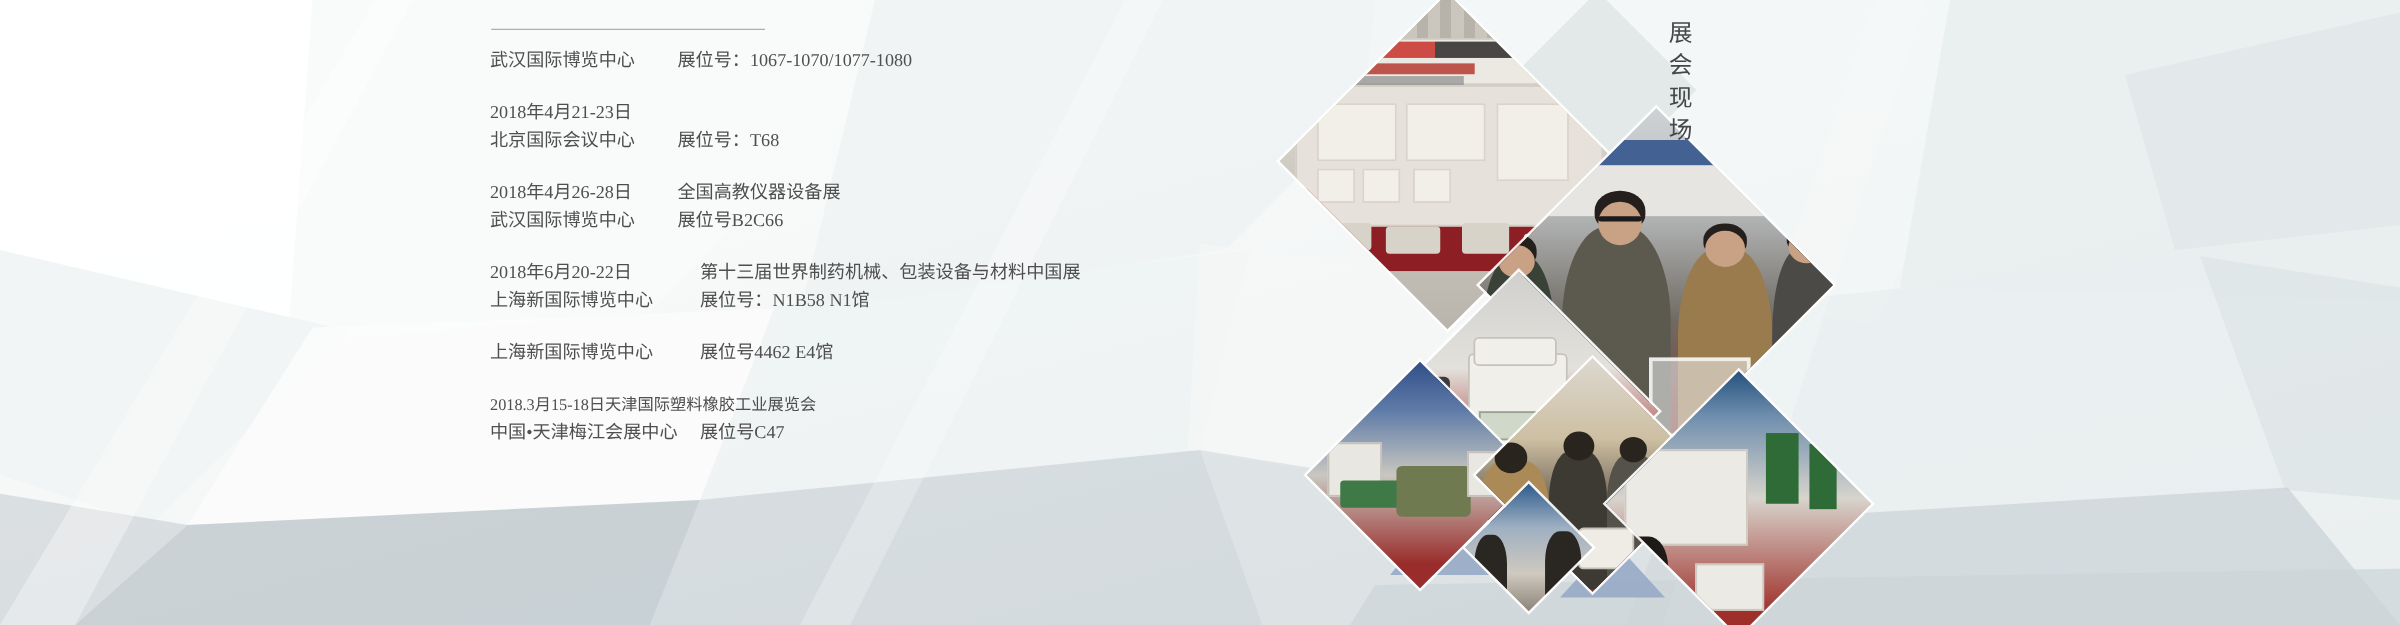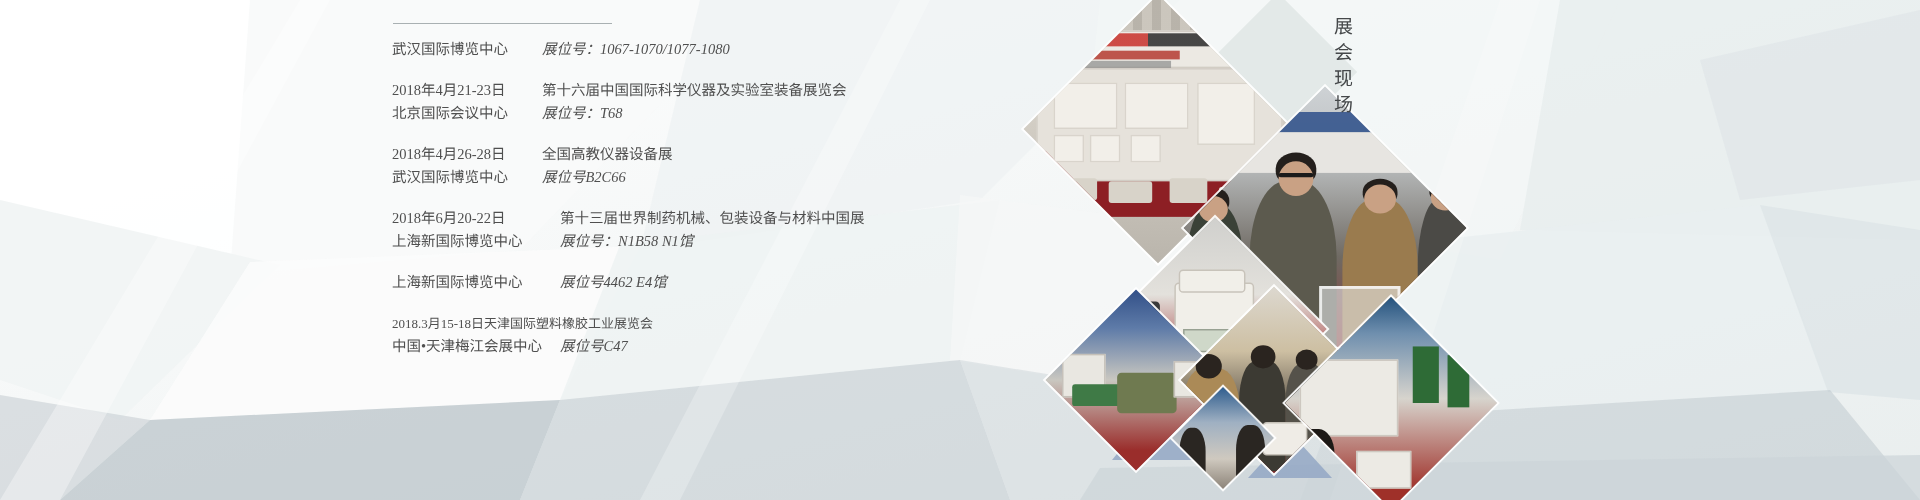--- a/index.html
+++ b/index.html
@@ -32,21 +32,21 @@
   .ev-row{
     display:flex;align-items:baseline;white-space:nowrap;
     font-size:14.5px;line-height:23px;color:#4f4f4f;
     font-family:"Liberation Serif","DejaVu Serif",serif;
   }
   .ev-date{display:inline-block;min-width:150px;}
   .ev-date.wide{min-width:168px;}
   .ev-name{display:inline-block;}
   .ev-venue{display:inline-block;min-width:150px;}
   .ev-venue.wide{min-width:168px;}
-  .ev-booth{display:inline-block;font-style:italic;}
+  .ev-booth{display:inline-block;}
   .event.single .ev-row{white-space:nowrap;}
   .ev-line-full{font-size:13px;line-height:23px;color:#4f4f4f;white-space:nowrap;}
 
   
   .collage{position:absolute;left:1020px;top:-2px;width:420px;height:502px;}
   .dia{
     position:absolute;
     transform:rotate(45deg);
     overflow:hidden;
     box-shadow:0 0 0 2px rgba(255,255,255,.92);
@@ -194,21 +194,20 @@
     <div class="event">
       <div class="ev-row">
         <span class="ev-venue">武汉国际博览中心</span>
         <span class="ev-booth">展位号：1067-1070/1077-1080</span>
       </div>
     </div>
 
     <div class="event">
       <div class="ev-row">
         <span class="ev-date">2018年4月21-23日</span>
-        <span class="ev-name">第十六届中国国际科学仪器及实验室装备展览会</span>
       </div>
       <div class="ev-row">
         <span class="ev-venue">北京国际会议中心</span>
         <span class="ev-booth">展位号：T68</span>
       </div>
     </div>
 
     <div class="event">
       <div class="ev-row">
         <span class="ev-date">2018年4月26-28日</span>

